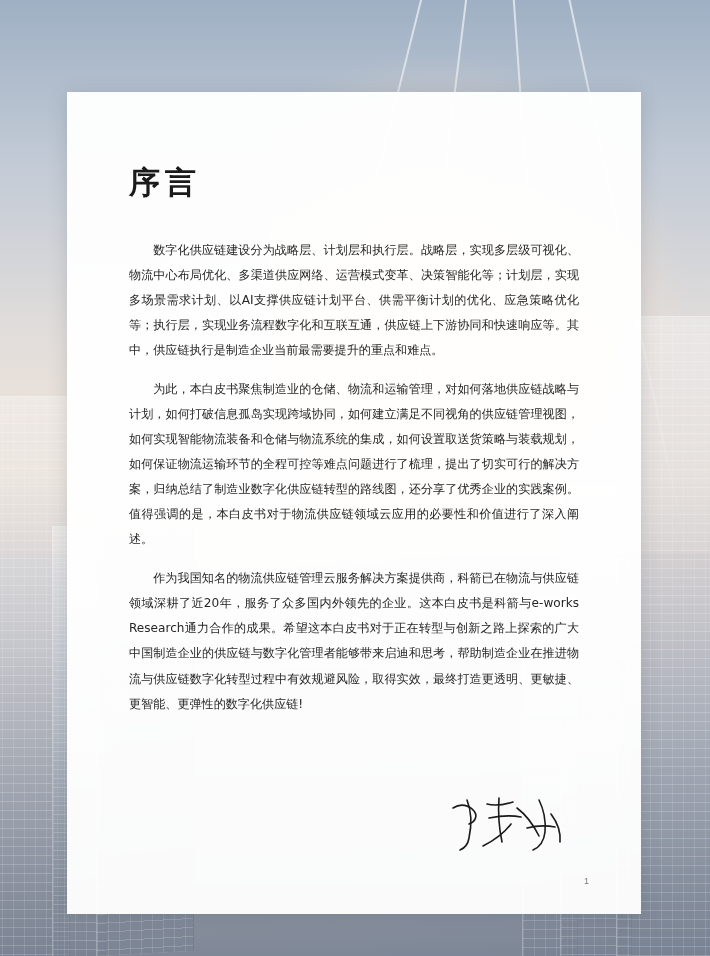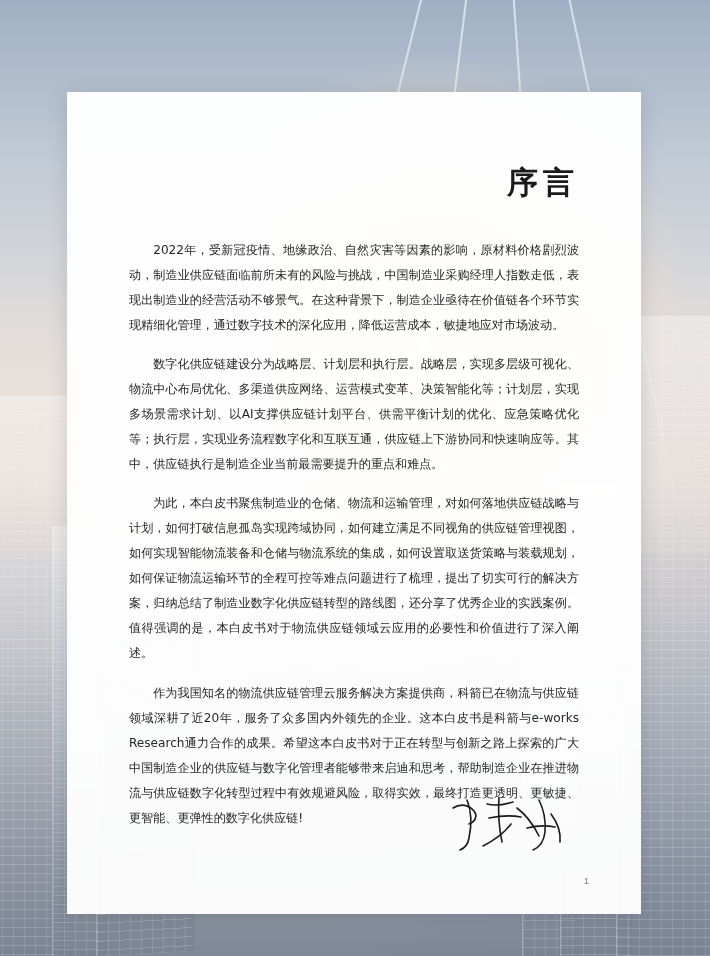--- a/index.html
+++ b/index.html
@@ -72,21 +72,21 @@
     top: 92px;
     width: 574px;
     height: 822px;
     background: rgba(255,255,255,0.955);
     box-shadow: 0 2px 18px rgba(60,70,85,0.18);
   }
   .sheet-inner {
     padding: 52px 62px 0 62px;
   }
   .doc-title {
-    text-align: right;
+    text-align: left;
     font-family: "DejaVu Sans", "Liberation Sans", sans-serif;
     font-weight: bold;
     font-size: 31px;
     letter-spacing: 5px;
     color: #1a1a1a;
     margin: 18px 0 34px 0;
   }
   .para {
     font-family: "DejaVu Sans", "Liberation Sans", sans-serif;
     font-size: 12.1px;
@@ -133,21 +133,20 @@
   <div class="tower t3"></div>
   <div class="tower t6"></div>
   <div class="tower t5"></div>
   <div class="tower t4"></div>
 
   <div class="sheet">
     <div class="sheet-inner">
 
       <h1 class="doc-title">序言</h1>
 
-      <p class="para">2022年，受新冠疫情、地缘政治、自然灾害等因素的影响，原材料价格剧烈波动，制造业供应链面临前所未有的风险与挑战，中国制造业采购经理人指数走低，表现出制造业的经营活动不够景气。在这种背景下，制造企业亟待在价值链各个环节实现精细化管理，通过数字技术的深化应用，降低运营成本，敏捷地应对市场波动。</p>
       <p class="para">数字化供应链建设分为战略层、计划层和执行层。战略层，实现多层级可视化、物流中心布局优化、多渠道供应网络、运营模式变革、决策智能化等；计划层，实现多场景需求计划、以AI支撑供应链计划平台、供需平衡计划的优化、应急策略优化等；执行层，实现业务流程数字化和互联互通，供应链上下游协同和快速响应等。其中，供应链执行是制造企业当前最需要提升的重点和难点。</p>
       <p class="para">为此，本白皮书聚焦制造业的仓储、物流和运输管理，对如何落地供应链战略与计划，如何打破信息孤岛实现跨域协同，如何建立满足不同视角的供应链管理视图，如何实现智能物流装备和仓储与物流系统的集成，如何设置取送货策略与装载规划，如何保证物流运输环节的全程可控等难点问题进行了梳理，提出了切实可行的解决方案，归纳总结了制造业数字化供应链转型的路线图，还分享了优秀企业的实践案例。值得强调的是，本白皮书对于物流供应链领域云应用的必要性和价值进行了深入阐述。</p>
       <p class="para">作为我国知名的物流供应链管理云服务解决方案提供商，科箭已在物流与供应链领域深耕了近20年，服务了众多国内外领先的企业。这本白皮书是科箭与e-works Research通力合作的成果。希望这本白皮书对于正在转型与创新之路上探索的广大中国制造企业的供应链与数字化管理者能够带来启迪和思考，帮助制造企业在推进物流与供应链数字化转型过程中有效规避风险，取得实效，最终打造更透明、更敏捷、更智能、更弹性的数字化供应链!</p>
 
     </div>
 
     <svg class="signature" viewBox="0 0 120 62">
       <g fill="none" stroke="#1a1a1a" stroke-width="1.6" stroke-linecap="round" stroke-linejoin="round">
         <path d="M6,14 C14,9 22,11 27,17 C31,22 28,28 22,30"></path>
         <path d="M20,6 C24,16 25,30 22,44 C21,50 18,54 13,56"></path>

